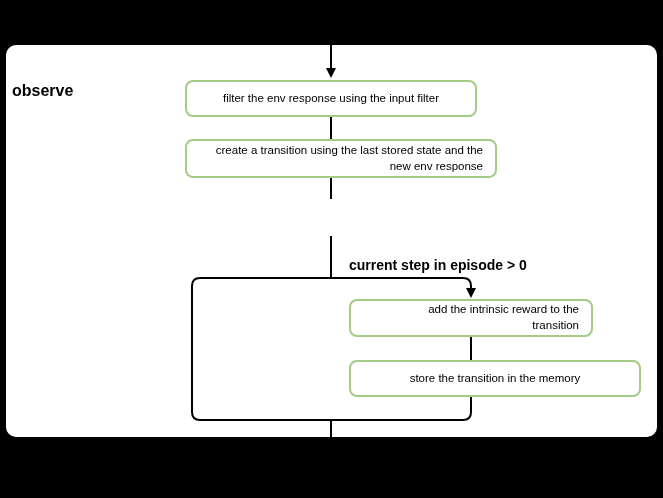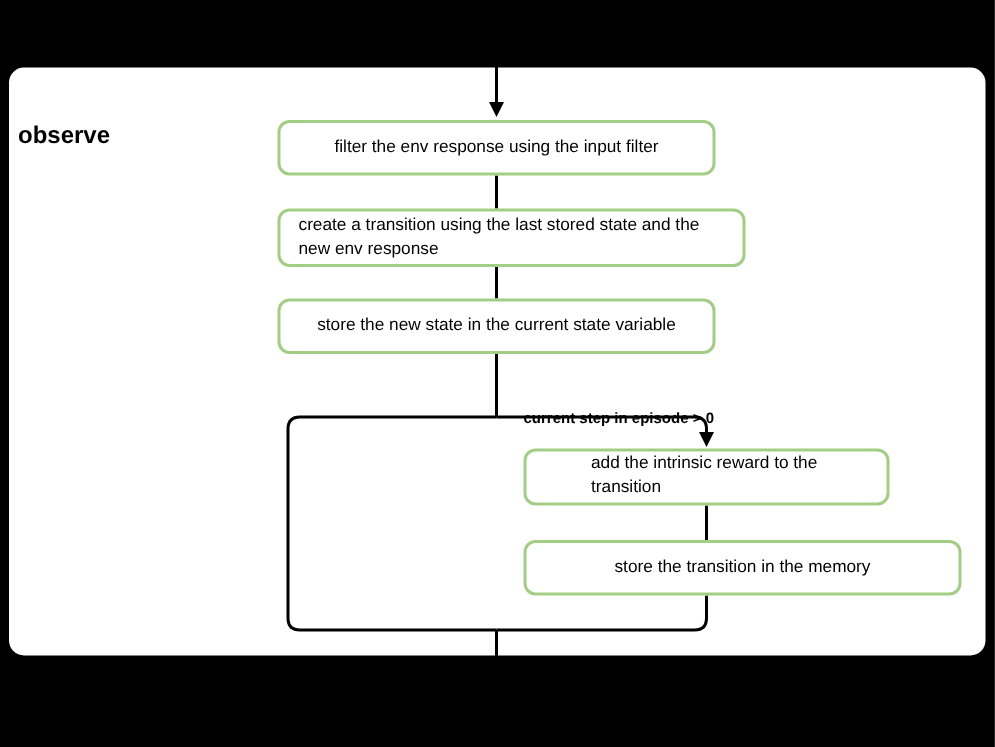--- a/index.html
+++ b/index.html
@@ -48,37 +48,37 @@
   .node {
     position: absolute;
     z-index: 2;
     box-sizing: border-box;
     background: var(--panel-bg, #fff);
     border: 2px solid var(--node-border, #a3cd85);
     border-radius: 8px;
     display: flex;
     align-items: center;
     justify-content: center;
-    text-align: left;
+    text-align: right;
     font-size: 11.5px;
     line-height: 1.35;
     padding: 2px 12px;
     color: var(--text-color, #000);
   }
   .node-0 { left: 185px; top: 80px;  width: 292px; height: 37px; }
   .node-1 { left: 185px; top: 139px; width: 312px; height: 39px; }
   .node-2 { left: 185px; top: 199px; width: 292px; height: 37px; }
   .node-3 { left: 349px; top: 299px; width: 244px; height: 38px; padding-left: 43px; }
   .node-4 { left: 349px; top: 360px; width: 292px; height: 37px; }
   .branch-label {
     position: absolute;
     left: 349px;
-    top: 274px;
+    top: 257px;
     z-index: 2;
-    font-size: 10px;
+    font-size: 14px;
     font-weight: bold;
     color: var(--text-color, #000);
     white-space: nowrap;
   }
   .edge {
     fill: none;
     stroke: var(--line-color, #000);
     stroke-width: 2;
   }
 </style>
@@ -105,21 +105,20 @@
     <path class="edge" d="M471 337 V 360"></path>
     <path class="edge" d="M331 278 H 200 Q192 278 192 286 V 412 Q192 420 200 420 H 331"></path>
     <path class="edge" d="M471 397 V 412 Q471 420 463 420 H 331"></path>
     <path class="edge" d="M331 420 V 470"></path>
   </svg>
 
   <div class="node node-0">filter the env response using the input filter</div>
 
   <div class="node node-1">create a transition using the last stored state and the new env response</div>
 
-  <div class="node node-2">store the new state in the current state variable</div>
 
   <div class="node node-3">add the intrinsic reward to the transition</div>
 
   <div class="node node-4">store the transition in the memory</div>
 
   <div class="branch-label">current step in episode &gt; 0</div>
 
 </div>
 
 </body></html>

